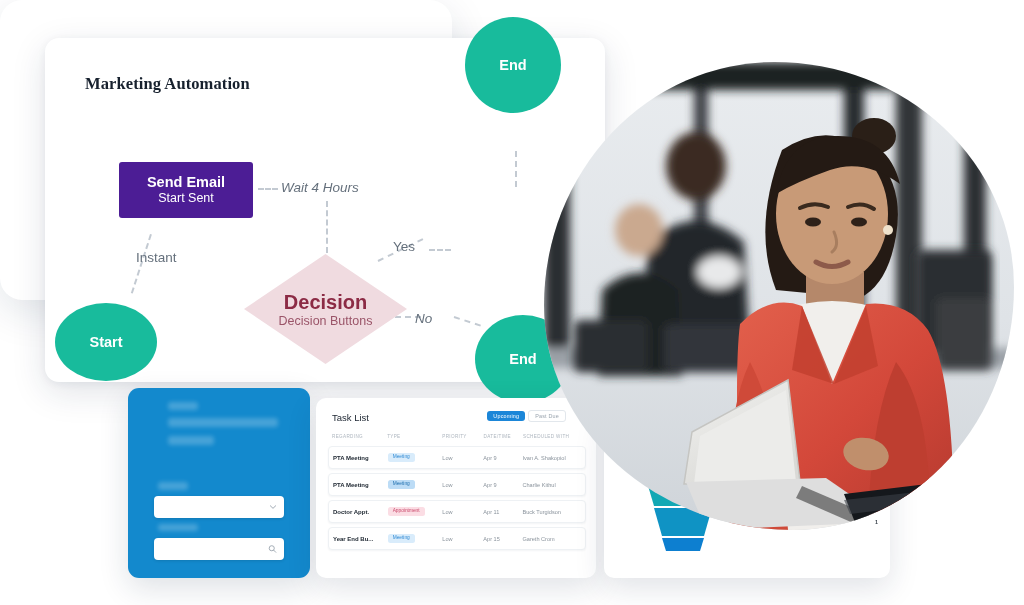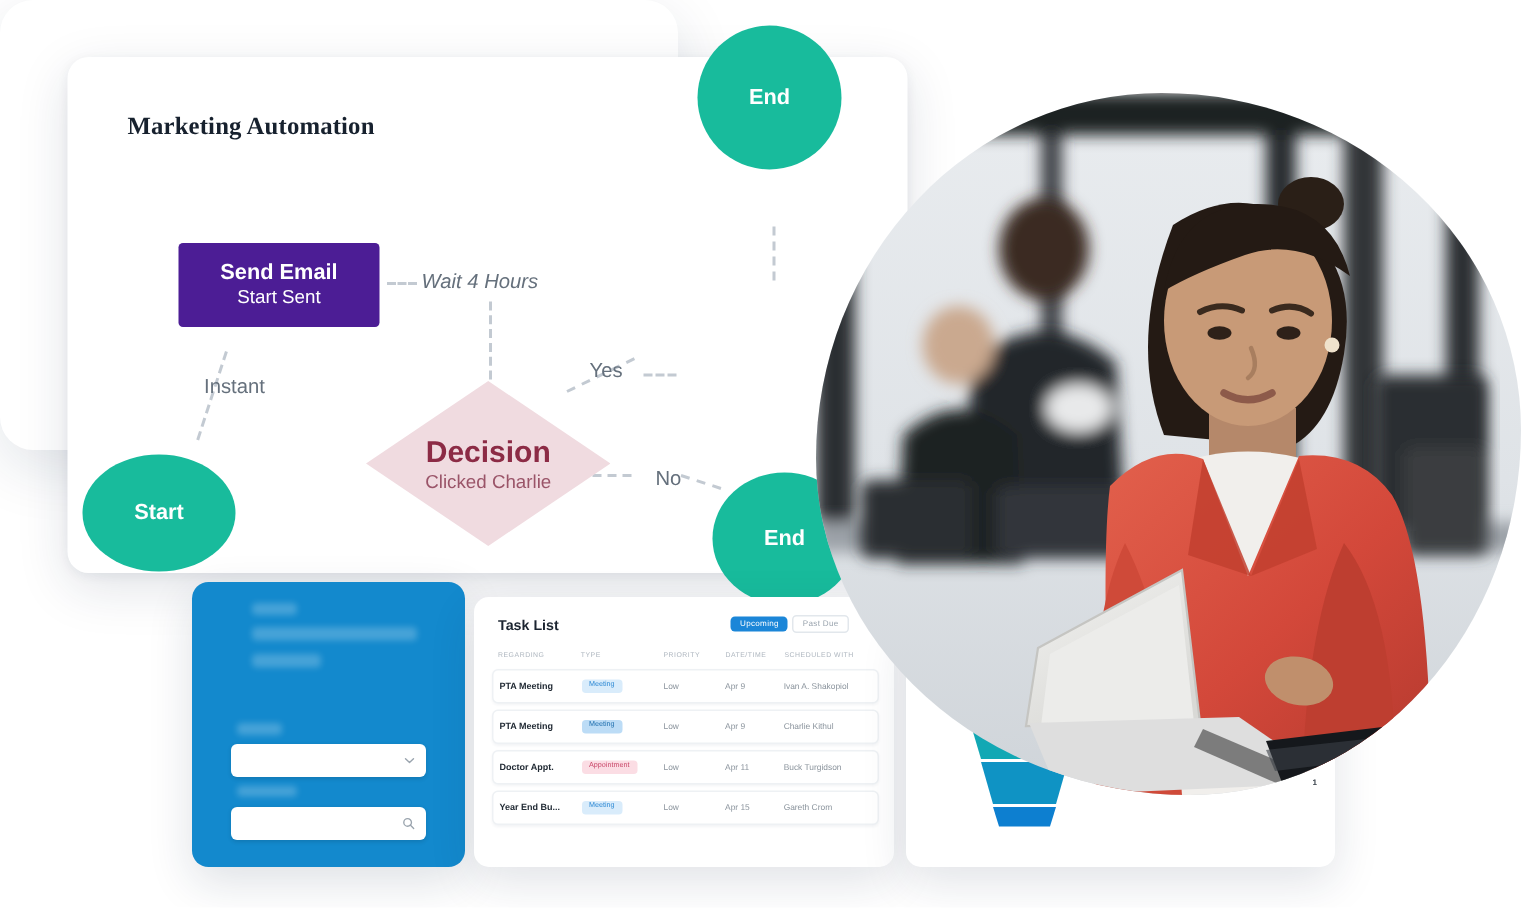--- a/index.html
+++ b/index.html
@@ -84,21 +84,21 @@
 
   .edge-label{
     position:absolute;
     color:#65707c;
     font-size:13.5px;
     white-space:nowrap;
   }
   #lbl-wait{left:236px;top:142px;font-style:italic;}
   #lbl-instant{left:63px;top:212px;margin-left:28px;}
   #lbl-yes{left:348px;top:201px;}
-  #lbl-no{left:392px;top:273px;}
+  #lbl-no{left:370px;top:273px;font-style:italic;}
 
   .dash{position:absolute;border:0;border-top:2px dashed #c3cad2;}
   .dashv{position:absolute;border:0;border-left:2px dashed #c3cad2;}
 
   
   #blue-panel{
     position:absolute;left:128px;top:388px;width:182px;height:190px;
     background:#1389cd;border-radius:11px;
     box-shadow:0 10px 30px rgba(20,40,70,.14);
     overflow:hidden;
@@ -127,21 +127,21 @@
 
   
   #task-card{
     left:316px; top:398px; width:280px; height:180px;
     border-radius:10px;
     box-shadow:0 10px 30px rgba(20,40,70,.13);
     overflow:hidden;
   }
   #task-title{
     position:absolute;left:16px;top:14px;
-    font-size:9.5px;font-weight:bold;color:#1b2430;
+    font-size:9.5px;font-weight:normal;color:#1b2430;
   }
   #task-toggle{
     position:absolute;right:30px;top:12px;display:flex;gap:3px;align-items:center;
   }
   .pill{
     font-size:5.4px;border-radius:3px;padding:2.5px 6px;line-height:1;
     letter-spacing:.2px;
   }
   .pill.on{background:#1b86d8;color:#fff;}
   .pill.off{background:#fff;color:#9aa4ae;border:.5px solid #e2e7ec;}
@@ -233,21 +233,21 @@
 
     <div class="node-box" id="node-send-email">
       <span class="t1">Send Email</span>
       <span class="t2">Start Sent</span>
     </div>
 
     <div id="node-decision">
       <div class="diamond"></div>
       <div class="dtext">
         <span class="t1">Decision</span>
-        <span class="t2">Clicked Charlie</span>
+        <span class="t2">Decision Buttons</span>
       </div>
     </div>
 
 
     <div class="node-circle" id="node-end-bottom">
       <span>End</span>
     </div>
 
     <div class="edge-label" id="lbl-instant">Instant</div>
     <div class="edge-label" id="lbl-wait">Wait 4 Hours</div>

